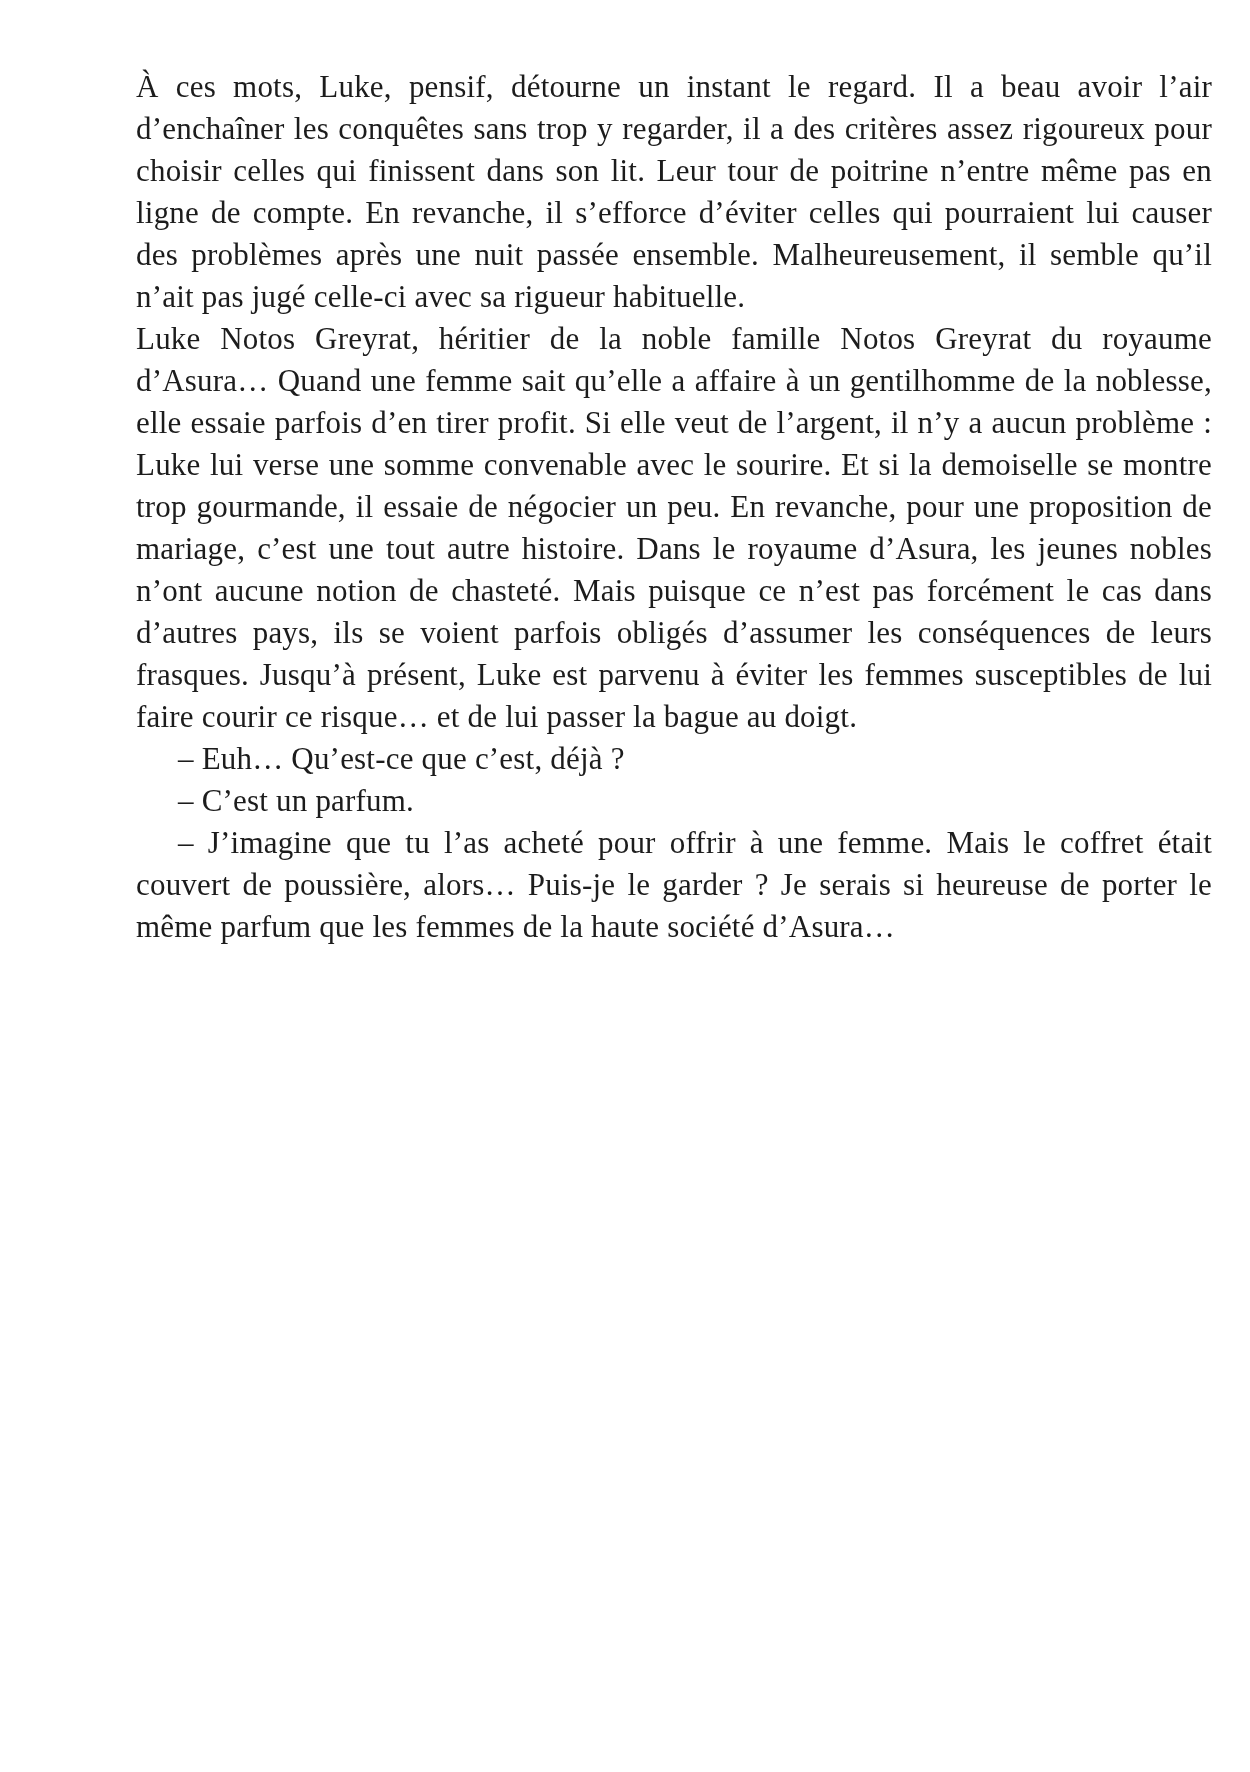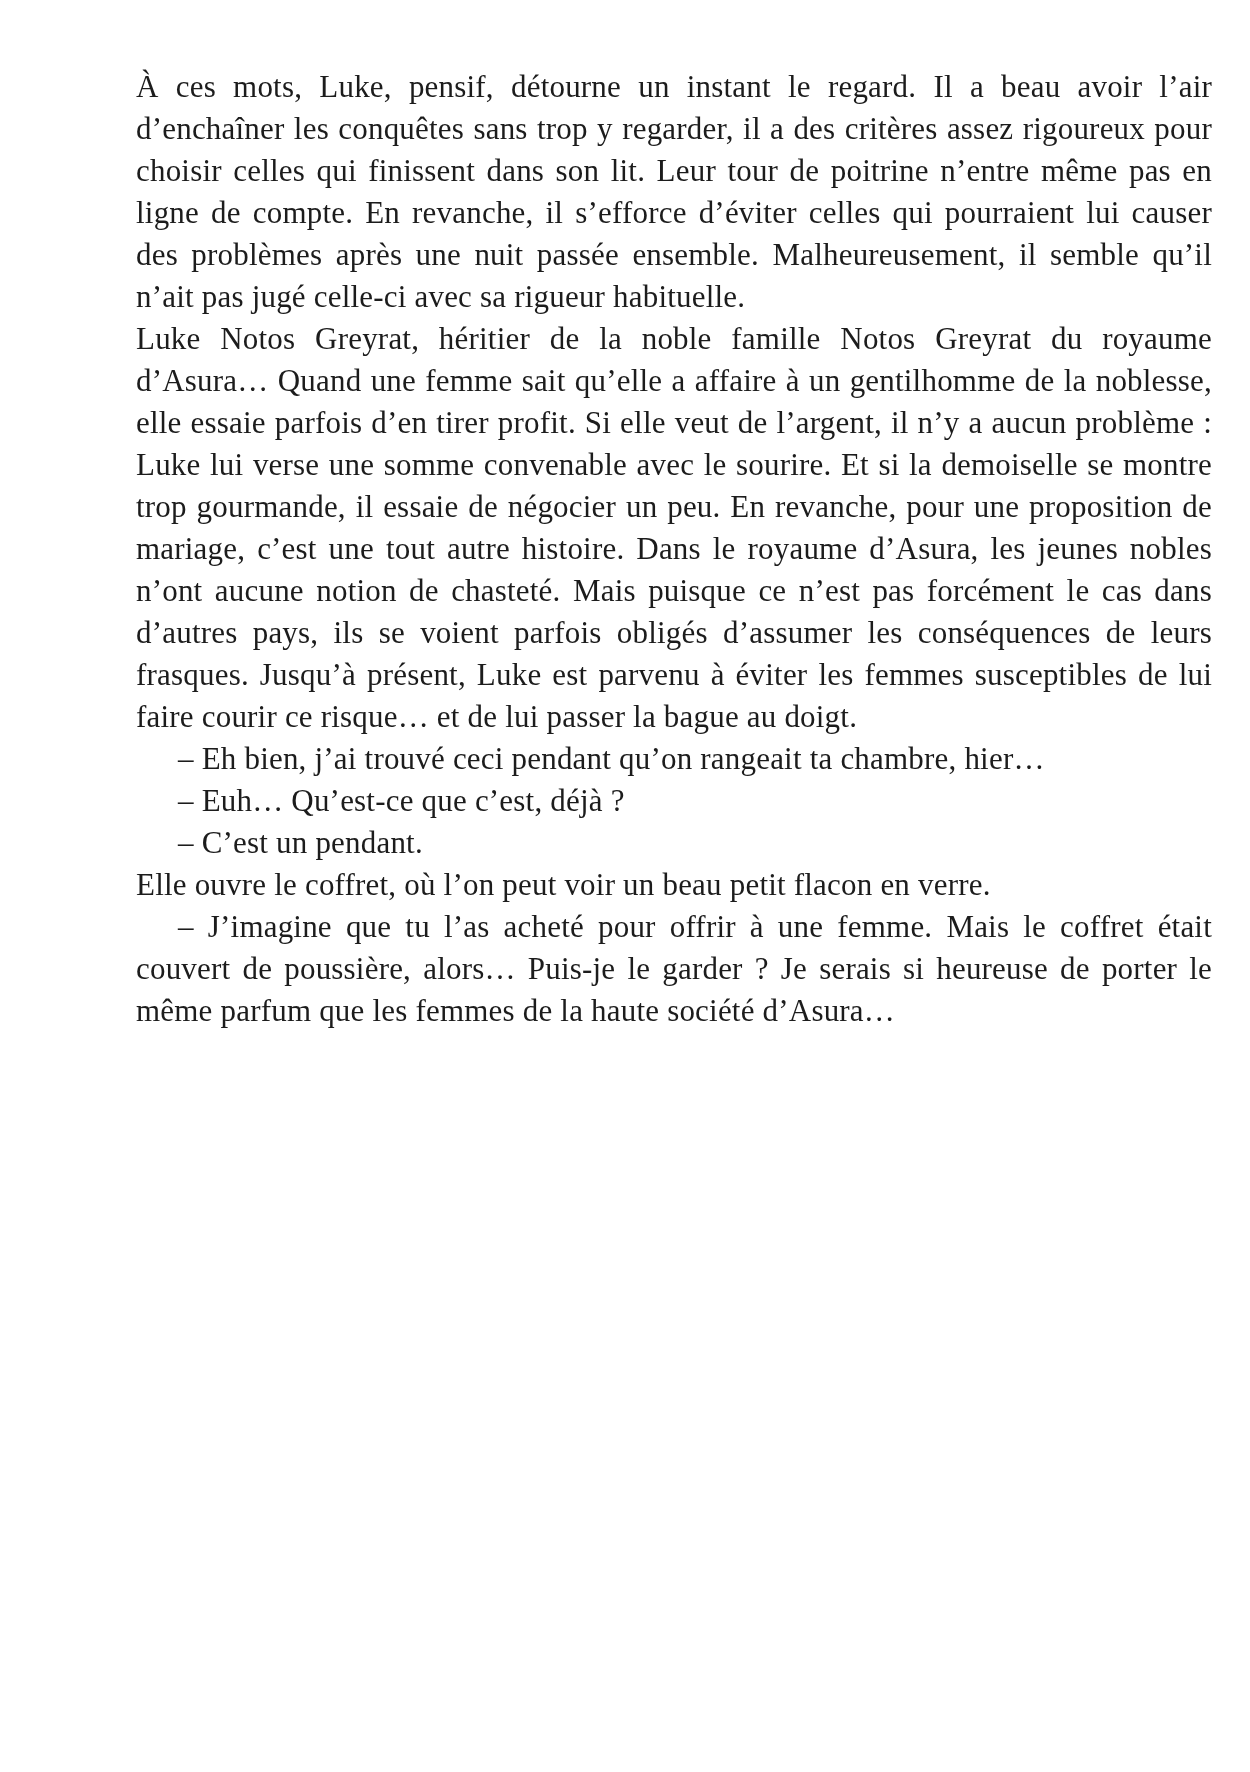--- a/index.html
+++ b/index.html
@@ -36,19 +36,17 @@
     text-indent: 42px;
   }
 </style>
 </head>
 <body>
 
 <div class="page">
   <div class="text-block">
     <p class="para">À ces mots, Luke, pensif, détourne un instant le regard. Il a beau avoir l’air d’enchaîner les conquêtes sans trop y regarder, il a des critères assez rigoureux pour choisir celles qui finissent dans son lit. Leur tour de poitrine n’entre même pas en ligne de compte. En revanche, il s’efforce d’éviter celles qui pourraient lui causer des problèmes après une nuit passée ensemble. Malheureusement, il semble qu’il n’ait pas jugé celle-ci avec sa rigueur habituelle.</p>
     <p class="para">Luke Notos Greyrat, héritier de la noble famille Notos Greyrat du royaume d’Asura… Quand une femme sait qu’elle a affaire à un gentilhomme de la noblesse, elle essaie parfois d’en tirer profit. Si elle veut de l’argent, il n’y a aucun problème : Luke lui verse une somme convenable avec le sourire. Et si la demoiselle se montre trop gourmande, il essaie de négocier un peu. En revanche, pour une proposition de mariage, c’est une tout autre histoire. Dans le royaume d’Asura, les jeunes nobles n’ont aucune notion de chasteté. Mais puisque ce n’est pas forcément le cas dans d’autres pays, ils se voient parfois obligés d’assumer les conséquences de leurs frasques. Jusqu’à présent, Luke est parvenu à éviter les femmes susceptibles de lui faire courir ce risque… et de lui passer la bague au doigt.</p>
-    <p class="para dialogue">– Eh bien, j’ai trouvé ceci pendant qu’on rangeait ta chambre, hier…</p>
     <p class="para dialogue">– Euh… Qu’est-ce que c’est, déjà ?</p>
-    <p class="para dialogue">– C’est un pendant.</p>
-    <p class="para">Elle ouvre le coffret, où l’on peut voir un beau petit flacon en verre.</p>
+    <p class="para dialogue">– C’est un parfum.</p>
     <p class="para dialogue">– J’imagine que tu l’as acheté pour offrir à une femme. Mais le coffret était couvert de poussière, alors… Puis-je le garder ? Je serais si heureuse de porter le même parfum que les femmes de la haute société d’Asura…</p>
   </div>
 </div>
 
 </body></html>

